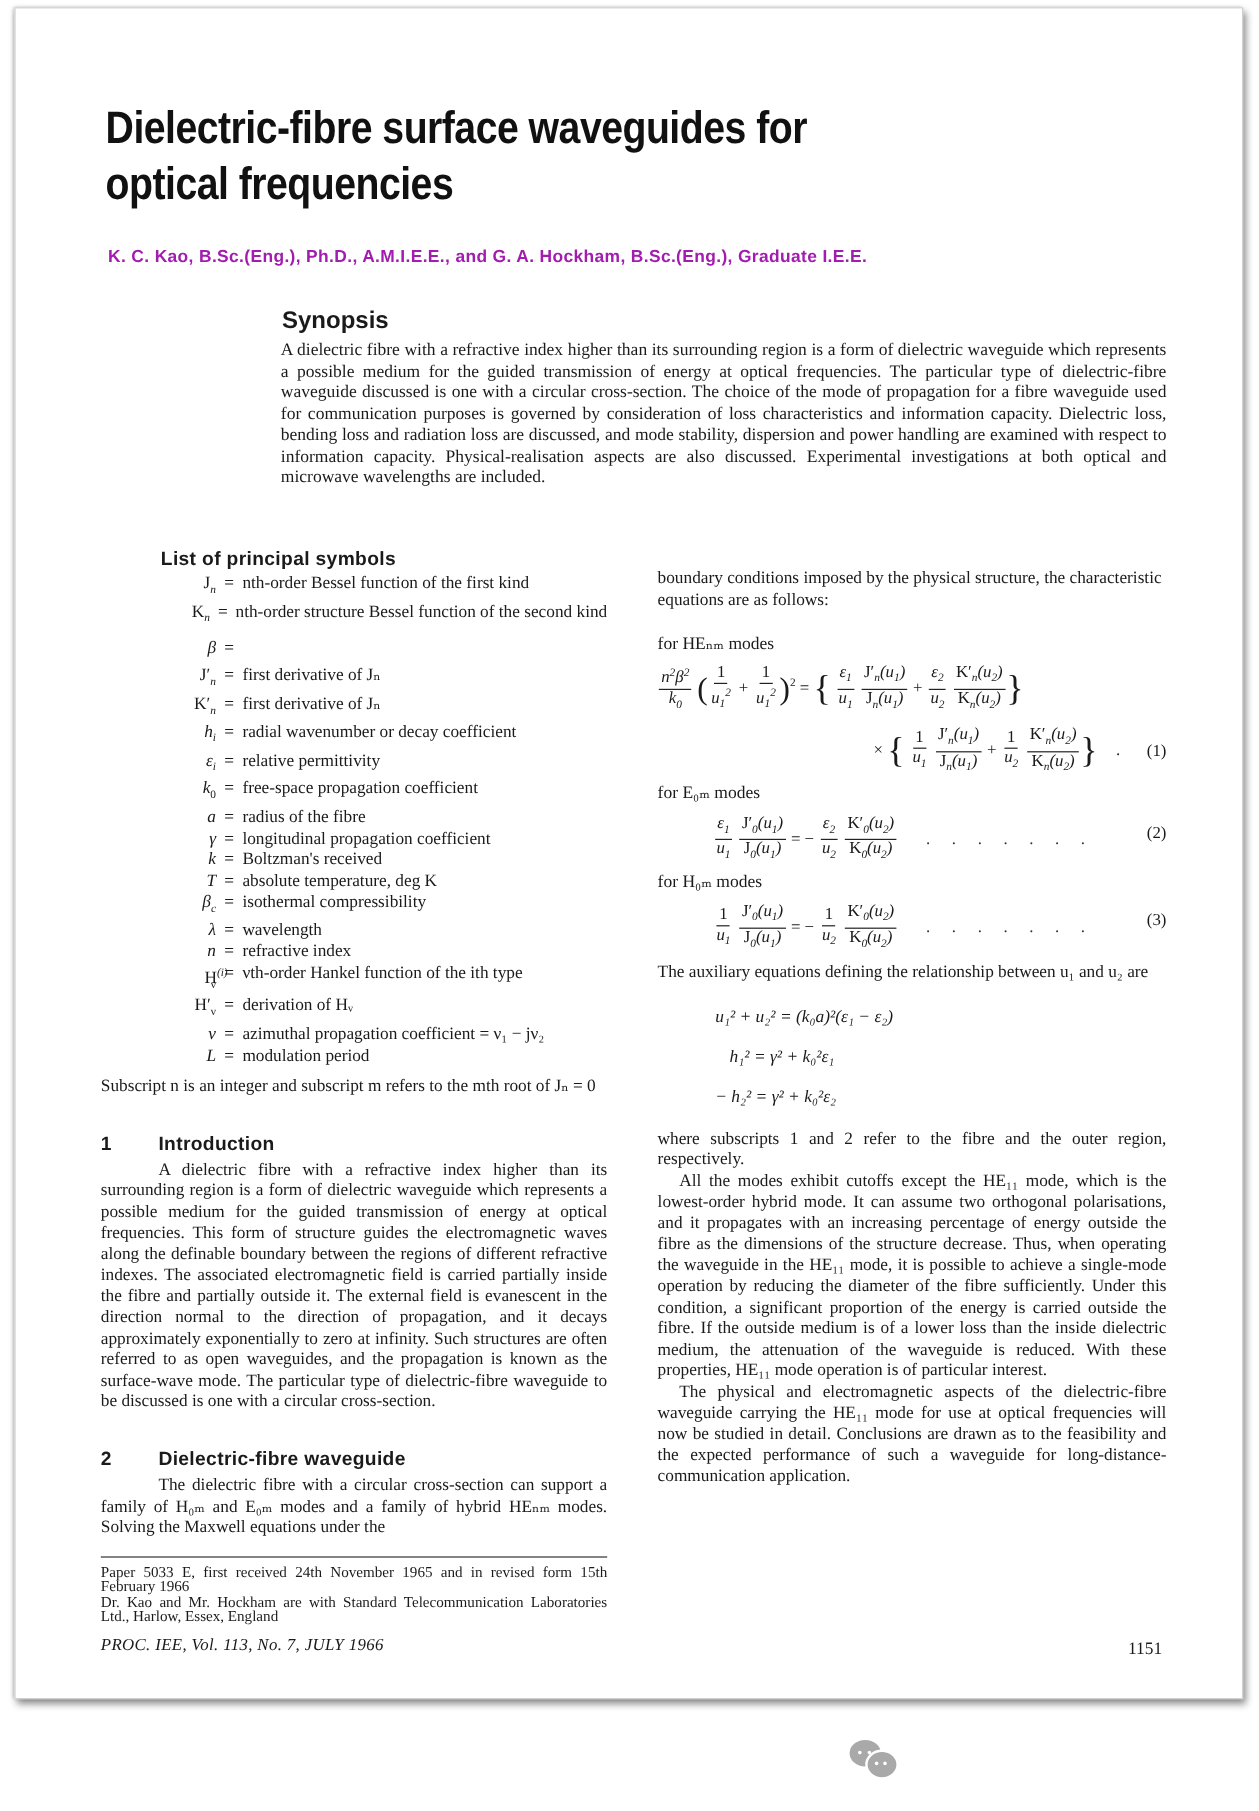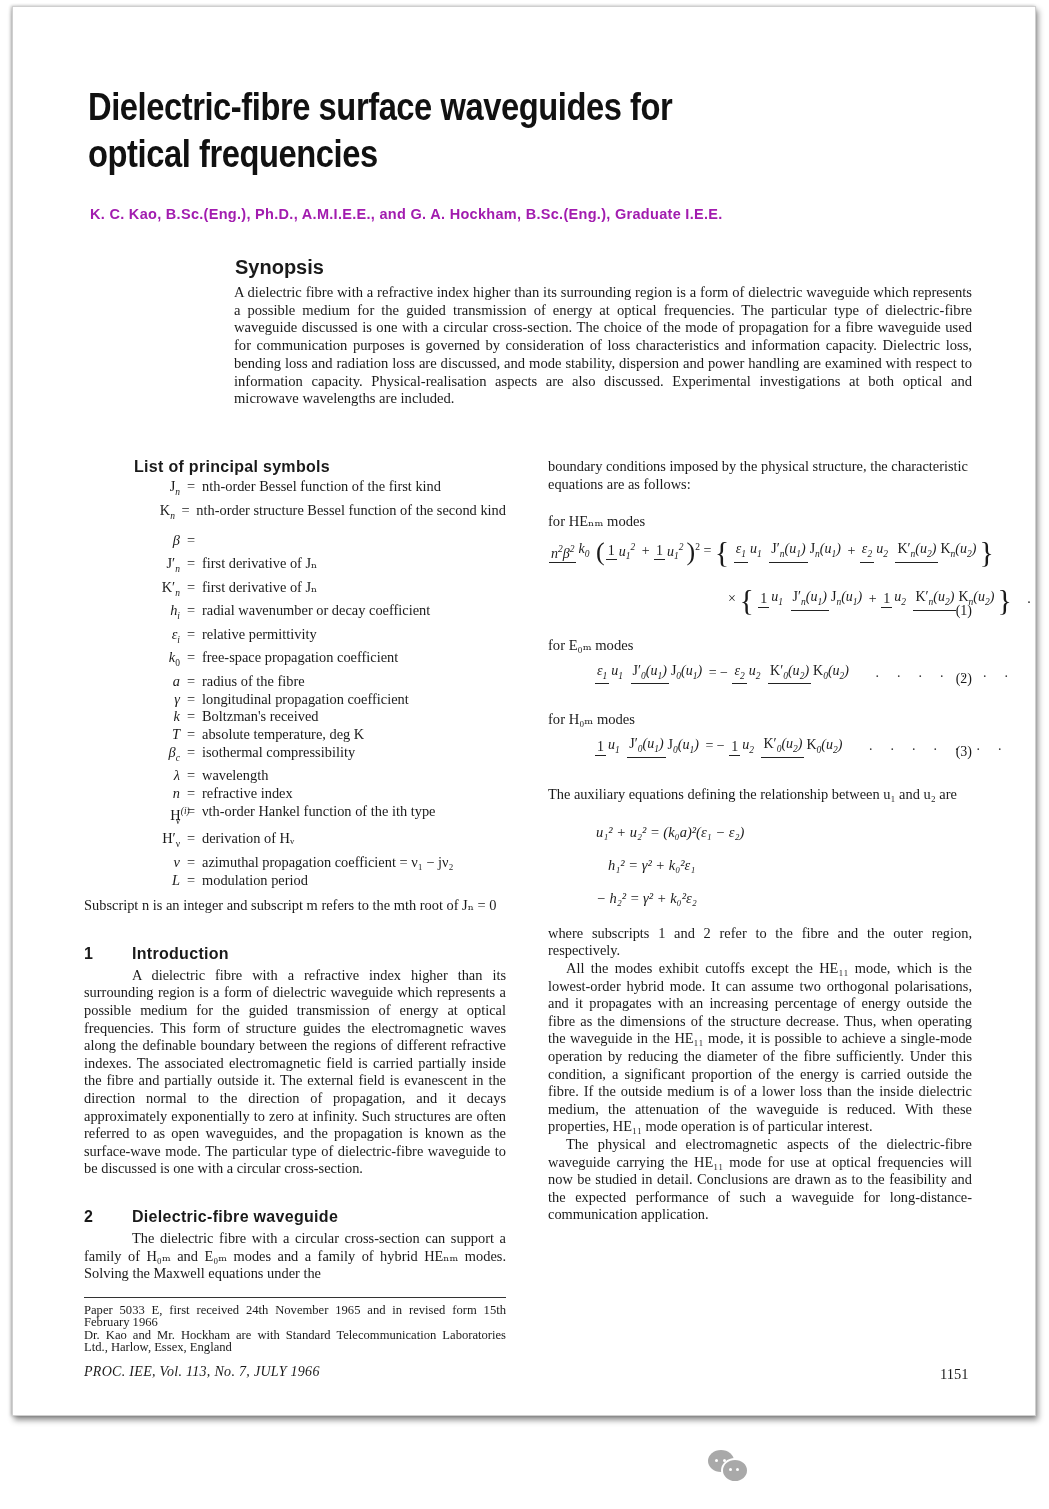--- a/index.html
+++ b/index.html
@@ -48,21 +48,21 @@
   .para { font-size: 14.4px; line-height: 17.6px; text-align: justify; }
   .indent { text-indent: 48px; }
   .indent-sm { text-indent: 18px; }
   .sec-row { display: flex; margin-top: 30px; margin-bottom: 4px; }
   .sec-num { width: 48px; font-family: "Liberation Sans", sans-serif; font-weight: bold; font-size: 16px; }
   .footnote-rule { border-top: 1px solid #333; margin: 14px 0 6px 0; }
   .footnote { font-size: 12.6px; line-height: 12.6px; text-align: justify; }
   .journal { font-size: 14px; font-style: italic; margin-top: 10px; letter-spacing: 0.3px; }
   .label-line { font-size: 14.6px; line-height: 17.7px; margin-top: 16px; }
   .eq-block { font-size: 14px; font-style: italic; position: relative; }
-  .frac { display: inline-flex; flex-direction: row; align-items: center; vertical-align: middle; line-height: 16px; margin: 0 1px; }
+  .frac { display: inline-flex; flex-direction: column; align-items: center; vertical-align: middle; line-height: 16px; margin: 0 1px; }
   .frac .n { border-bottom: 1px solid #222; padding: 0 2px; }
   .frac .d { padding: 0 2px; }
   .eq-num { position: absolute; right: 0; font-style: normal; }
   .dots { font-style: normal; letter-spacing: 18px; color: #333; }
   .brace { font-size: 30px; font-style: normal; vertical-align: middle; line-height: 16px; }
   .paren { font-size: 26px; font-style: normal; vertical-align: middle; }
   .up { font-style: normal; }
   sub, sup { font-size: 9.5px; }
   .aux { margin-left: 48px; margin-top: 12px; font-style: italic; font-size: 14.5px; line-height: 33px; }
   .aux div { white-space: nowrap; }
@@ -207,21 +207,21 @@
   </div>
   <div class="para indent">The dielectric fibre with a circular cross-section can support a family of H₀ₘ and E₀ₘ modes and a family of hybrid HEₙₘ modes. Solving the Maxwell equations under the</div>
 
   <div class="footnote-rule"></div>
   <div class="footnote">Paper 5033 E, first received 24th November 1965 and in revised form 15th February 1966</div>
   <div class="footnote">Dr. Kao and Mr. Hockham are with Standard Telecommunication Laboratories Ltd., Harlow, Essex, England</div>
   <div class="journal">PROC. IEE, Vol. 113, No. 7, JULY 1966</div>
 </div>
 
 <div class="col-right">
-  <div class="para" style="text-align:left;">boundary conditions imposed by the physical structure, the characteristic equations are as follows:</div>
+  <div class="para" style="text-align:left;margin-top:16px;">boundary conditions imposed by the physical structure, the characteristic equations are as follows:</div>
 
   <div class="label-line" style="margin-top:20px;">for HEₙₘ modes</div>
 
   <div class="eq-block" style="margin-top:6px; height:96px;">
     <div style="position:absolute; left:0; top:0; white-space:nowrap;">
       <span class="frac">
           <span class="n">n<sup>2</sup>β<sup>2</sup></span>
           <span class="d">k<sub>0</sub></span>
         </span>
       <span class="paren">(</span><span class="frac">

